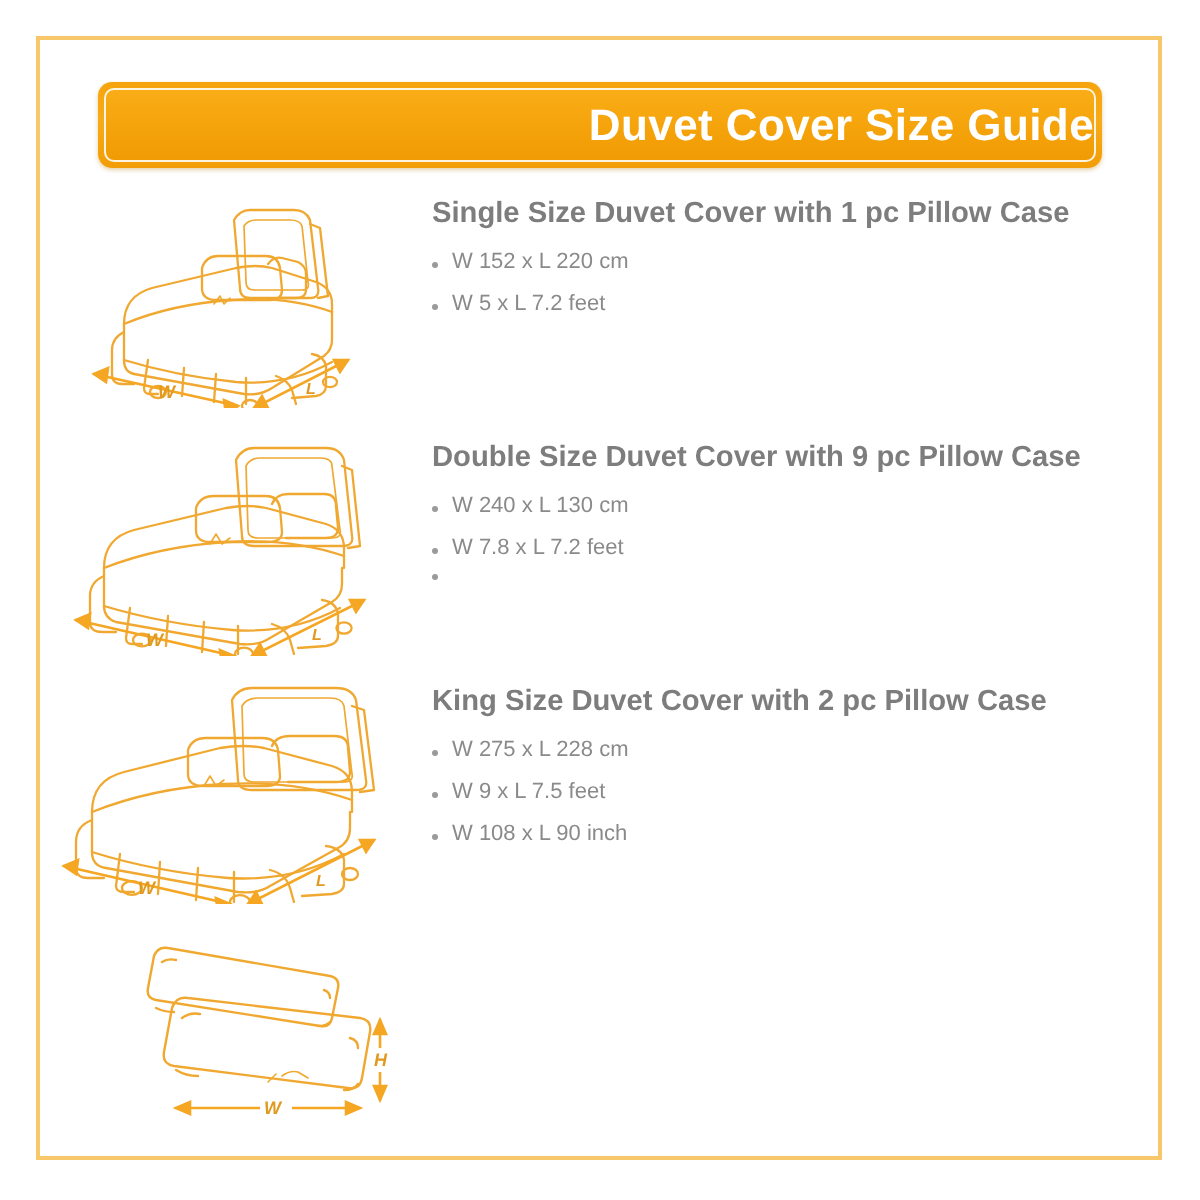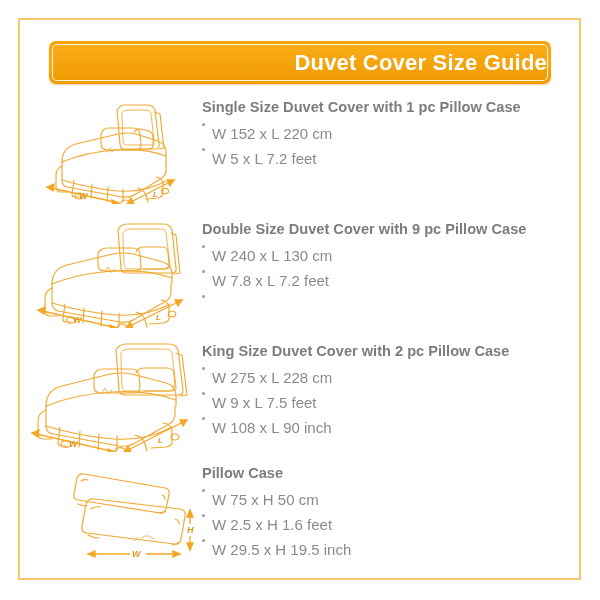--- a/index.html
+++ b/index.html
@@ -83,34 +83,35 @@
     flex: 0 0 auto;
     width: 180px;
     height: 100%;
   }
   .art svg { display: block; }
 
   .info {
     flex: 1 1 auto;
     padding-left: 0px;
     padding-top: 4px;
+    margin-left: 14px;
   }
   .item-title {
     color: #7d7d7d;
     font-size: 14.6px;
     font-weight: bold;
     line-height: 1;
     margin-bottom: 11px;
     white-space: nowrap;
   }
   .spec {
     display: flex;
-    align-items: flex-start;
+    align-items: flex-end;
     color: #8a8a8a;
-    font-size: 15px;
+    font-size: 11px;
     line-height: 1;
     margin-bottom: 10px;
   }
   .spec .dot {
     width: 3px;
     height: 3px;
     border-radius: 50%;
     background: #9a9a9a;
     margin-right: 7px;
     flex: 0 0 auto;
@@ -326,30 +327,15 @@
           <line x1="168" y1="48" x2="168" y2="88"></line>
           <polygon points="168,48 165,55 171,55"></polygon>
           <polygon points="168,88 165,81 171,81"></polygon>
         </g>
         <rect x="108" y="86" width="16" height="11" fill="#ffffff"></rect>
         <text x="110" y="95" font-family="'Liberation Sans',sans-serif" font-size="9" font-style="italic" font-weight="bold" fill="#e09a20">W</text>
         <rect x="163" y="62" width="11" height="12" fill="#ffffff"></rect>
         <text x="165" y="71" font-family="'Liberation Sans',sans-serif" font-size="9" font-style="italic" font-weight="bold" fill="#e09a20">H</text>
       </svg>
     </div>
-    <div class="info">
-      <div class="item-title">Pillow Case</div>
-      <div class="spec">
-        <span class="dot"></span>
-        <span class="txt">W 75 x H 50 cm</span>
-      </div>
-      <div class="spec">
-        <span class="dot"></span>
-        <span class="txt">W 2.5 x H 1.6 feet</span>
-      </div>
-      <div class="spec">
-        <span class="dot"></span>
-        <span class="txt">W 29.5 x H 19.5 inch</span>
-      </div>
-    </div>
   </div>
 
 </div>
 
 </body></html>

